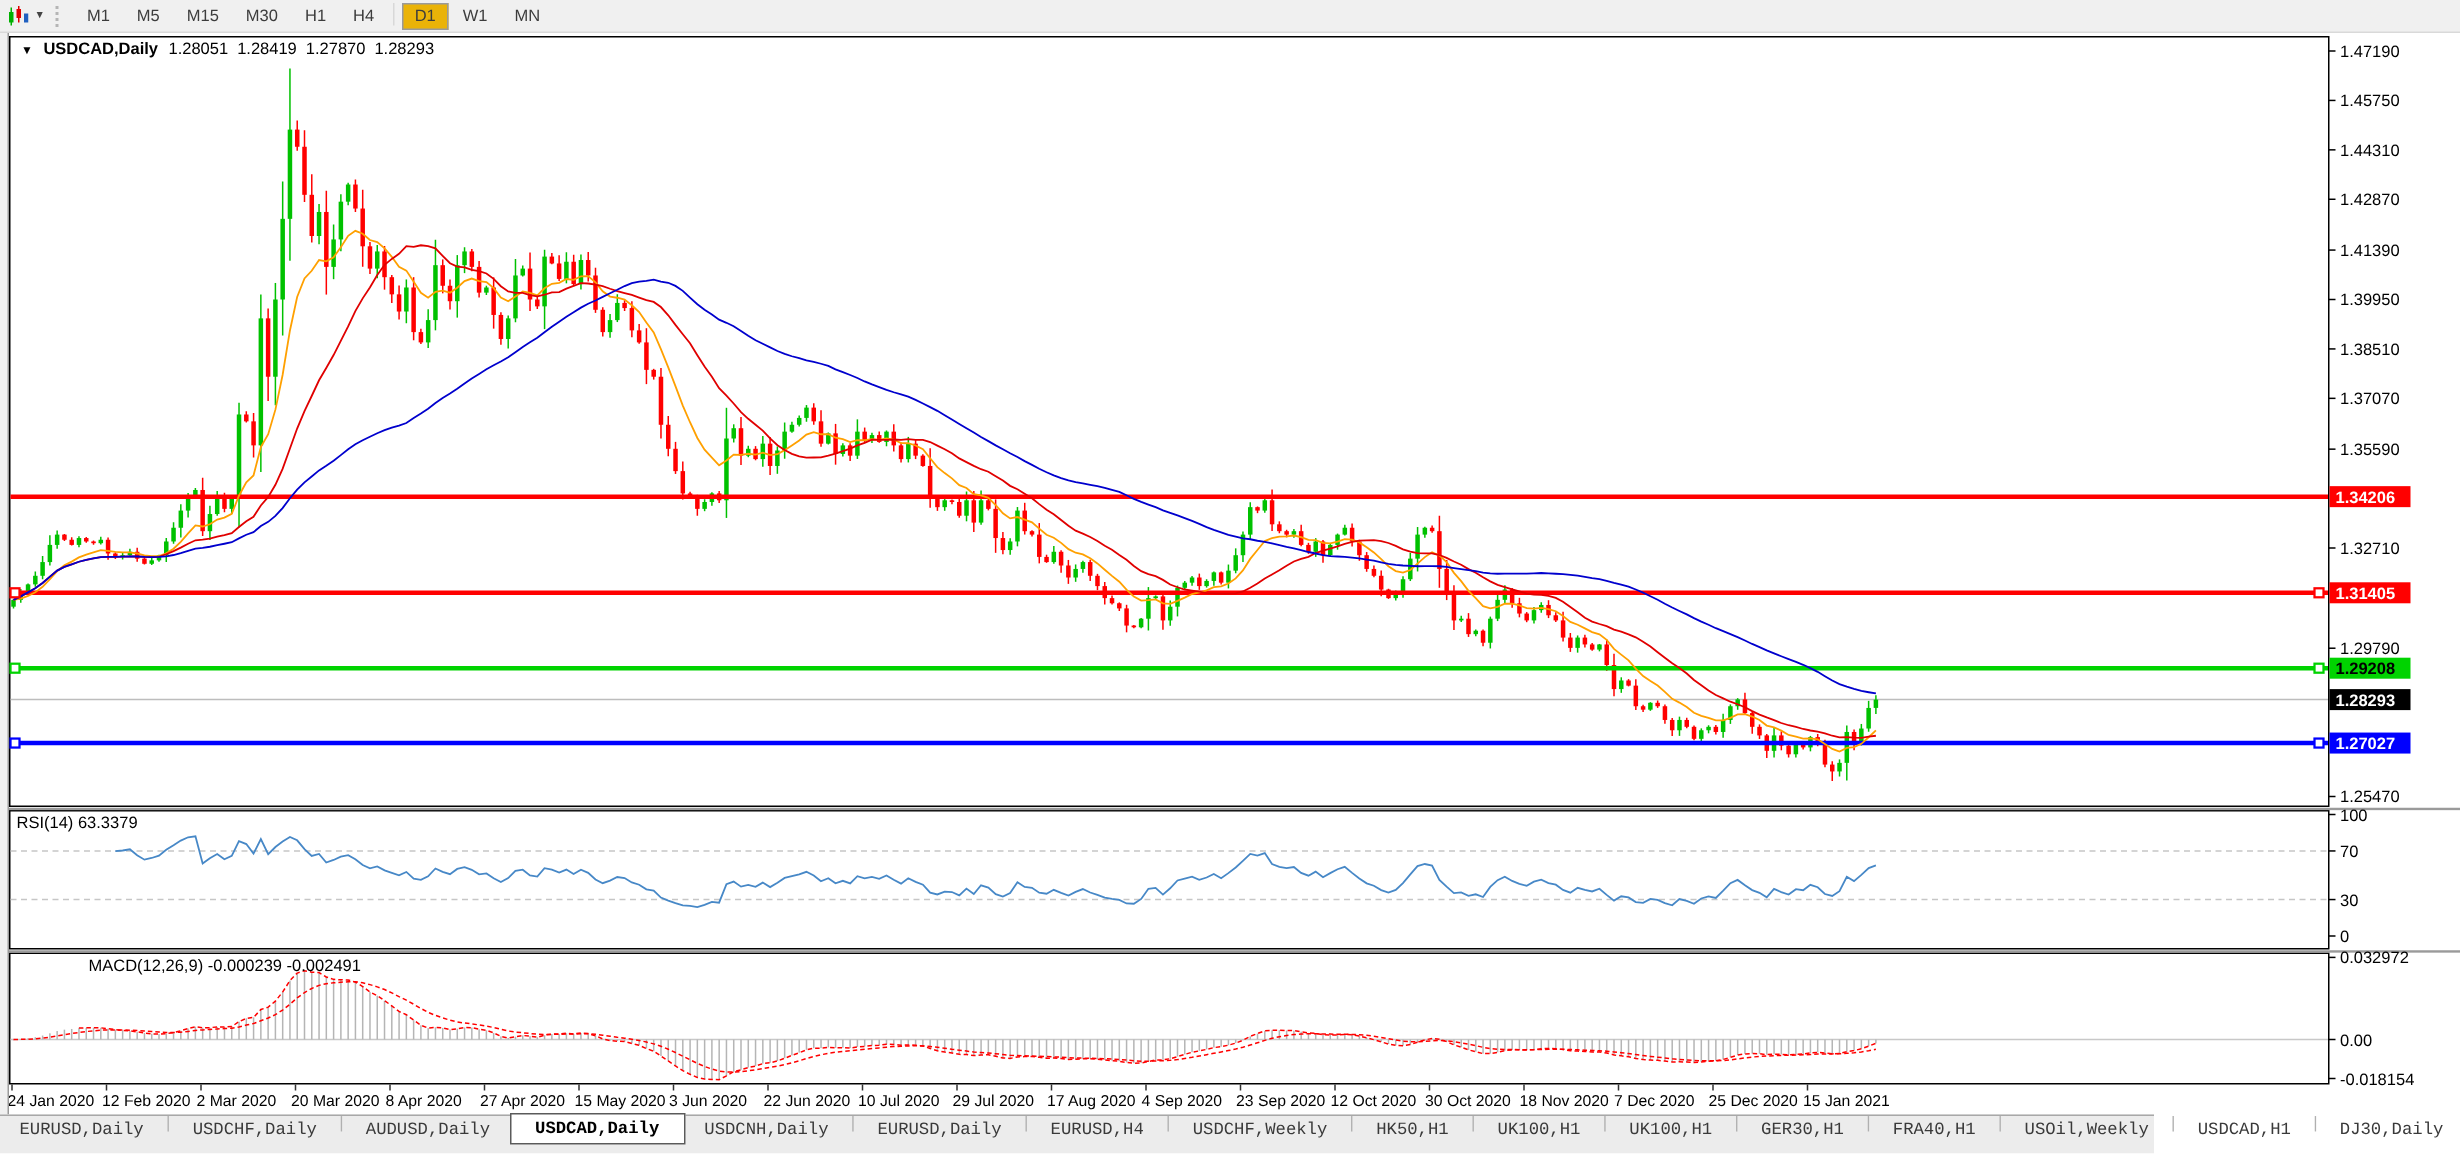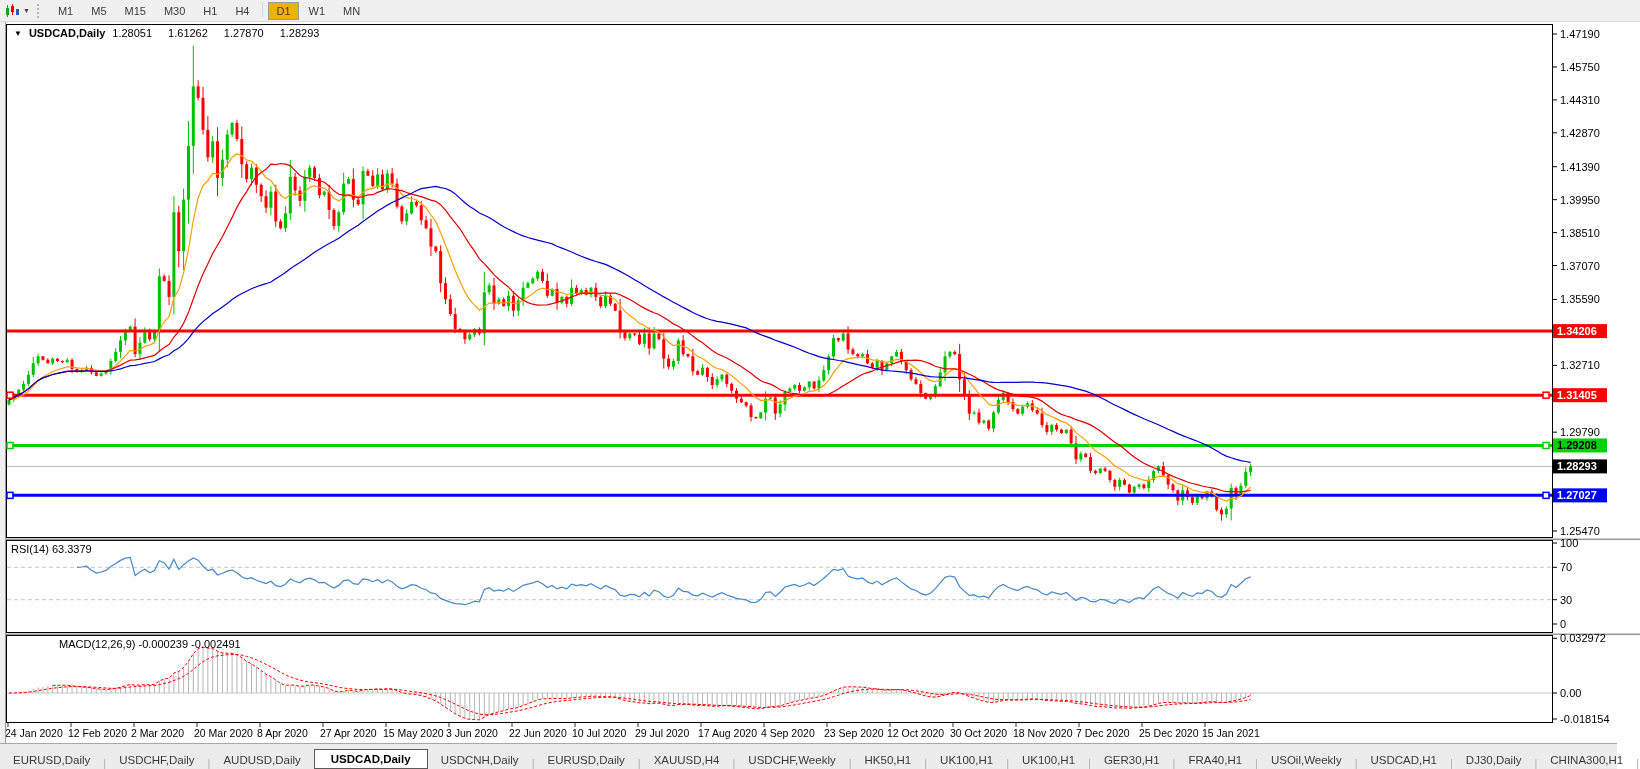--- a/index.html
+++ b/index.html
@@ -16,22 +16,22 @@
   #left-edge{position:absolute;left:0;top:21px;width:6px;height:722px;background:#f0f0f0;
              border-right:1px solid #9a9a9a;box-sizing:border-box;z-index:4;}
   #chart-title{position:absolute;left:14px;top:27px;z-index:3;font-size:11px;color:#000;
                display:flex;gap:7px;align-items:center;}
   #chart-title .tri{font-size:8px;color:#000;}
   .pane-label{position:absolute;left:11px;z-index:3;font-size:11px;color:#000;}
   #rsi-label{top:543px;}
   #macd-label{top:638px;margin-left:48px;}
   svg{position:absolute;left:0;top:0;z-index:1;}
   svg text{font-family:"Liberation Sans",sans-serif;}
-  #tabbar{position:absolute;left:0;top:743px;width:1617px;height:26px;background:#ececec;
-          border-top:1px solid #a8a8a8;display:flex;align-items:flex-end;z-index:6;box-sizing:border-box;}
+  #tabbar{position:absolute;left:0;top:743px;width:1436px;height:26px;background:#ececec;
+          border-top:1px solid #a8a8a8;display:flex;align-items:flex-start;z-index:6;box-sizing:border-box;font-family:Liberation Mono, monospace;}
   .tab{font-size:11.5px;color:#3a3a3a;padding:3px 13px;white-space:nowrap;cursor:pointer;}
   .tab.active{background:#fff;border:1px solid #5a5a5a;color:#000;font-weight:bold;
               padding:3px 16px;margin-top:-2px;}
   .tab-sep{color:#b0b0b0;font-size:11px;}
   .tab-clip{overflow:hidden;width:14px;font-size:11.5px;color:#3a3a3a;white-space:nowrap;}
   .scrollbtn{font-size:8px;color:#333;padding:2px 4px;cursor:pointer;}
 </style>
 </head>
 <body>
 
@@ -961,43 +961,43 @@
     <rect x="1543" y="392.1923700000001" width="6" height="6" fill="#ffffff" stroke="#ff0000" stroke-width="1.5"></rect>
     <rect x="7" y="442.4641240000002" width="6" height="6" fill="#ffffff" stroke="#00d300" stroke-width="1.5"></rect>
     <rect x="1543" y="442.4641240000002" width="6" height="6" fill="#ffffff" stroke="#00d300" stroke-width="1.5"></rect>
     <rect x="7" y="492.3697659999999" width="6" height="6" fill="#ffffff" stroke="#0000ff" stroke-width="1.5"></rect>
     <rect x="1543" y="492.3697659999999" width="6" height="6" fill="#ffffff" stroke="#0000ff" stroke-width="1.5"></rect>
   </svg>
 
 <div id="chart-title">
   <span class="tri">▼</span>
   <span style="font-weight:bold">USDCAD,Daily</span>
-  <span style="display:flex;gap:16px">
+  <span style="display:flex;gap:6px">
     <span>1.28051</span>
-    <span>1.61262</span>
+    <span>1.28419</span>
     <span>1.27870</span>
     <span>1.28293</span>
   </span>
 </div>
 <div id="rsi-label" class="pane-label">RSI(14) 63.3379</div>
 <div id="macd-label" class="pane-label">MACD(12,26,9) -0.000239 -0.002491</div>
 
 <div id="tabbar">
     <span style="width: 14px;"></span>
     <span class="tab">EURUSD,Daily</span>
     <span class="tab-sep">|</span>
     <span class="tab">USDCHF,Daily</span>
     <span class="tab-sep">|</span>
     <span class="tab">AUDUSD,Daily</span>
     <span class="tab active">USDCAD,Daily</span>
     <span class="tab">USDCNH,Daily</span>
     <span class="tab-sep">|</span>
     <span class="tab">EURUSD,Daily</span>
     <span class="tab-sep">|</span>
-    <span class="tab">XAUUSD,H4</span>
+    <span class="tab">EURUSD,H4</span>
     <span class="tab-sep">|</span>
     <span class="tab">USDCHF,Weekly</span>
     <span class="tab-sep">|</span>
     <span class="tab">HK50,H1</span>
     <span class="tab-sep">|</span>
     <span class="tab">UK100,H1</span>
     <span class="tab-sep">|</span>
     <span class="tab">UK100,H1</span>
     <span class="tab-sep">|</span>
     <span class="tab">GER30,H1</span>

